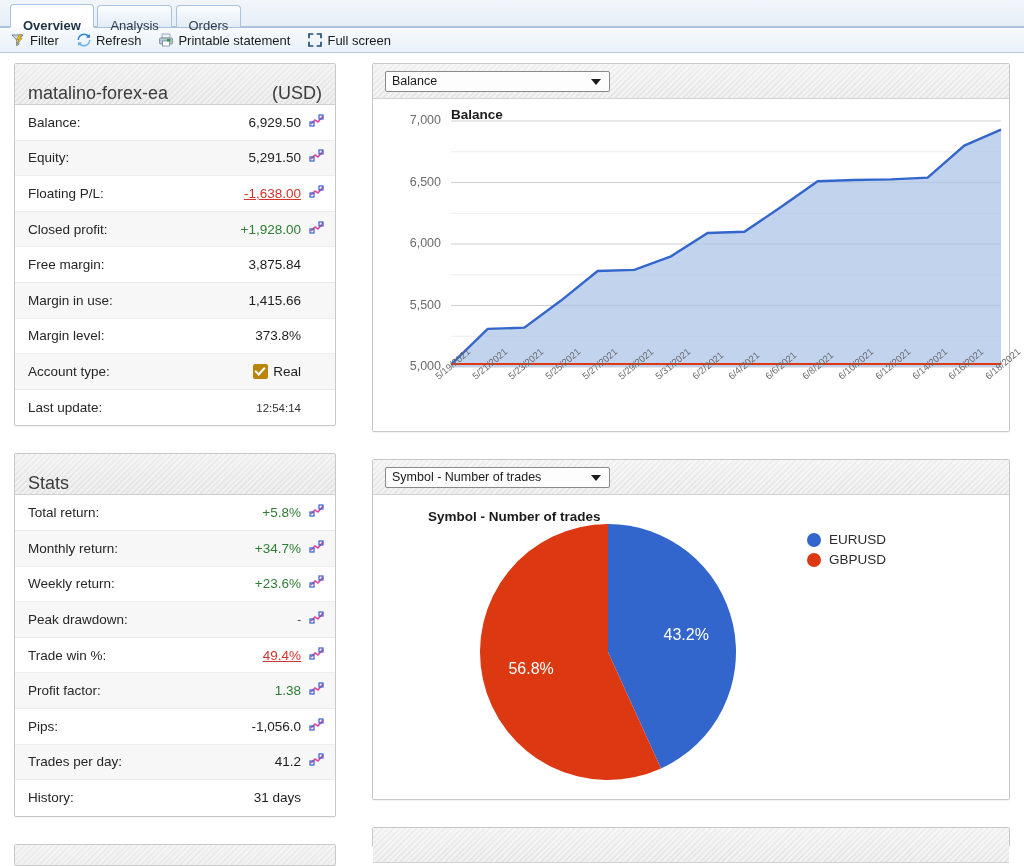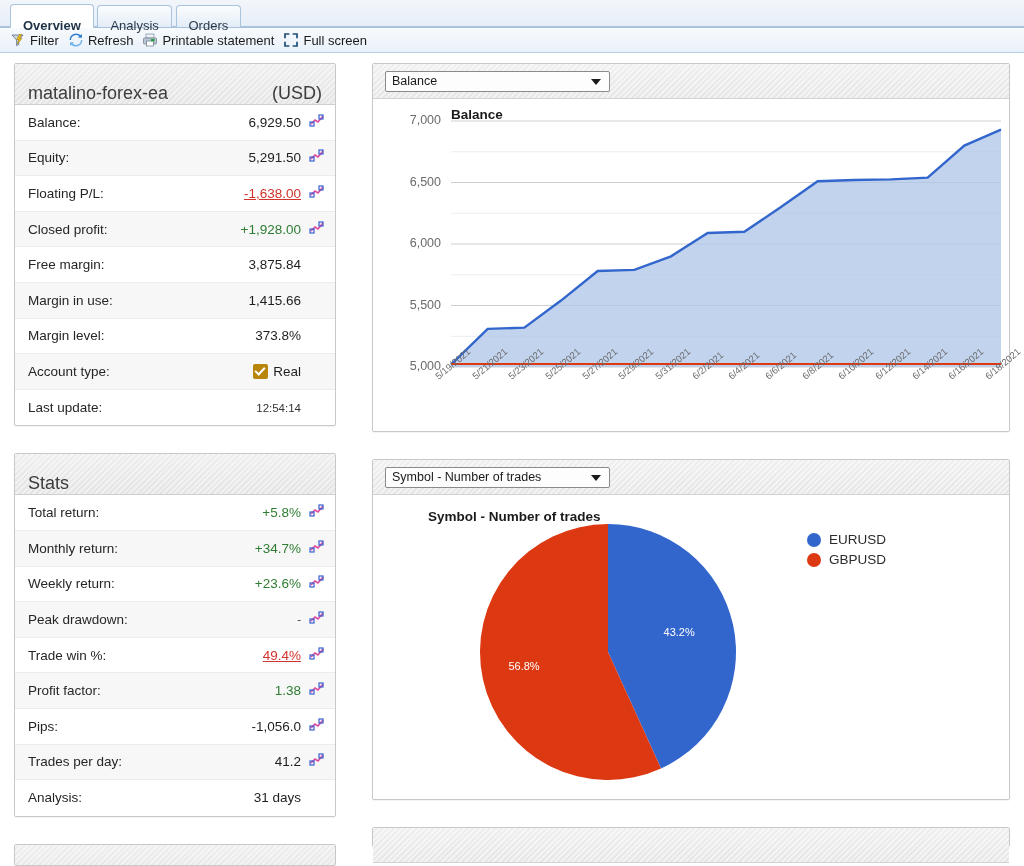--- a/index.html
+++ b/index.html
@@ -55,20 +55,21 @@
 
   
   .toolbar {
     height: 25px;
     background: linear-gradient(to bottom,#f7fafd 0%,#e9f1f9 100%);
     border-bottom: 1px solid #b9cfe4;
     display: flex;
     align-items: center;
     padding-left: 8px;
     box-sizing: border-box;
+    gap: 8px;
   }
   .tbtn {
     display: flex; align-items: center; gap: 4px;
     padding: 0 7px 0 2px;
     height: 22px;
     color: #1b1b1b;
     font-size: 13px;
     white-space: nowrap;
   }
   .tbtn .ic { width: 16px; height: 16px; display:inline-block; flex:none; }
@@ -163,21 +164,21 @@
 
   .ctitle { position:absolute; font-weight: bold; font-size: 13.5px; color:#1b1b1b; }
 
   .axlabel { position: absolute; font-size: 12.5px; color: #6b6b6b; text-align: right; }
   .xlabel {
     position: absolute; font-size: 9.5px; color: #6b6b6b;
     transform: rotate(-40deg); transform-origin: left top; white-space: nowrap;
   }
   .legend-item { display:flex; align-items:center; gap:8px; font-size:13.5px; color:#2b2b2b; margin-bottom: 5px; }
   .legdot { width: 14px; height: 14px; border-radius: 50%; flex:none; }
-  .pielabel { position:absolute; color:#fff; font-size:11px; }
+  .pielabel { position:absolute; color:#fff; font-size:16px; }
 </style>
 </head>
 <body>
 
 <div class="tabbar">
   <div class="tab active">Overview</div>
   <div class="tab">Analysis</div>
   <div class="tab">Orders</div>
 </div>
 
@@ -391,21 +392,21 @@
         <span class="val">41.2</span>
         <span class="spark">
           <svg viewBox="0 0 16 16" width="16" height="16">
               <path d="M2 11l4-4 3 2 5-6" fill="none" stroke="#e0479e" stroke-width="1.6"></path>
               <rect x="1" y="9" width="4" height="4" fill="none" stroke="#3a5fcd" stroke-width="1.2"></rect>
               <rect x="10" y="2" width="4" height="4" fill="none" stroke="#3a5fcd" stroke-width="1.2"></rect>
             </svg>
         </span>
       </div>
       <div class="row">
-        <span class="lbl">Analysis:</span>
+        <span class="lbl">History:</span>
         <span class="val">31 days</span>
         <span class="nospark"></span>
       </div>
     </div>
 
     <div class="panel" style="height:20px;margin-top:27px;">
       <div class="panel-head"></div>
     </div>
   </div>
 

